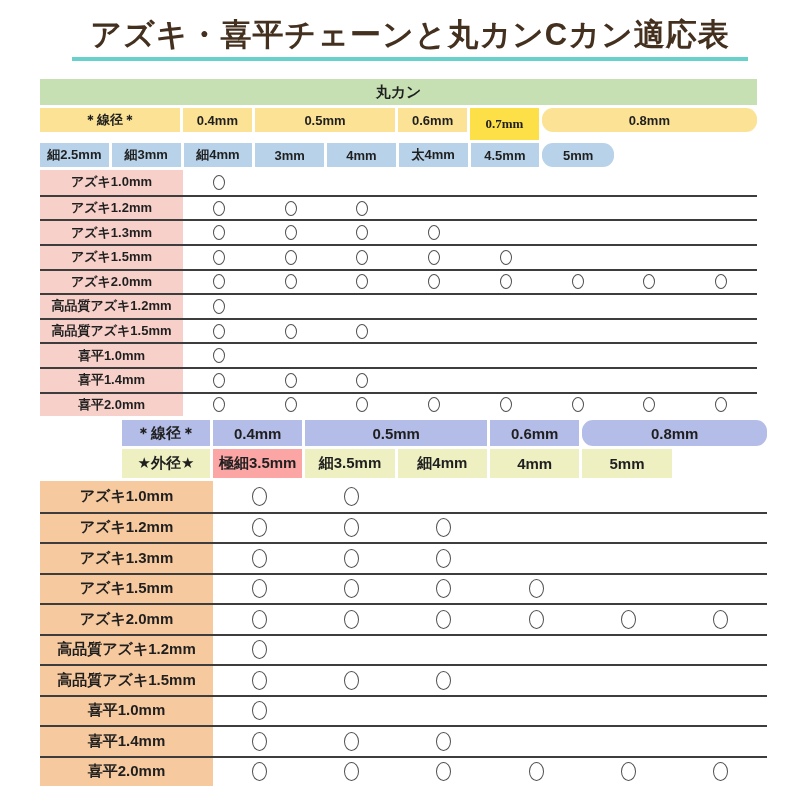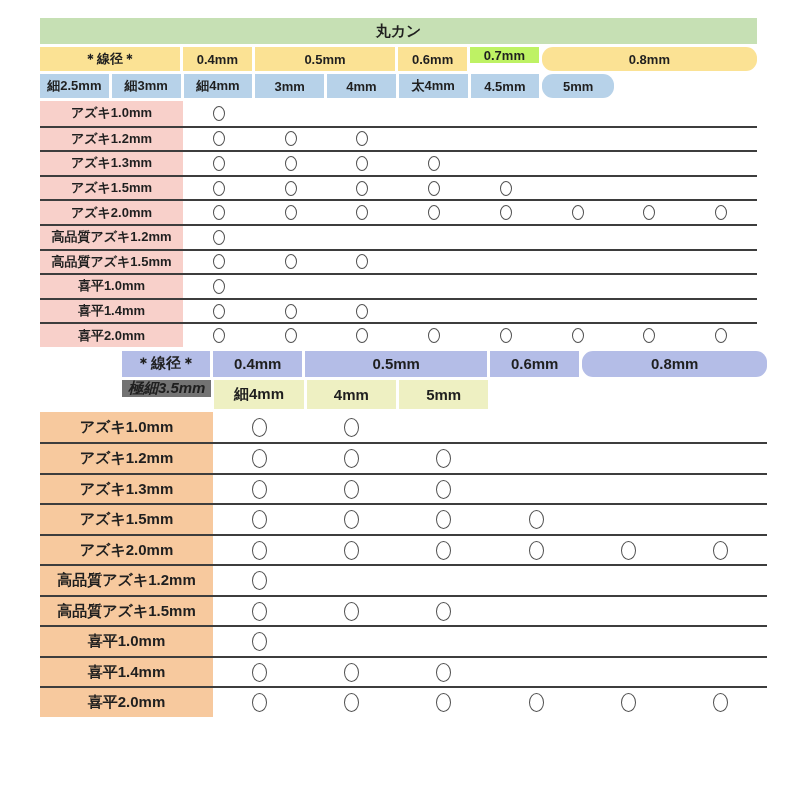--- a/index.html
+++ b/index.html
@@ -63,30 +63,33 @@
     border: 1.5px solid var(--circle, #4f4f4f);
     border-radius: 50%;
     background: transparent;
   }
   .spacer { background: transparent; }
 </style>
 </head>
 <body>
 
 <div class="page">
+  <header class="title-wrap">
+    <h1 class="title">アズキ・喜平チェーンと丸カンCカン適応表</h1>
+  </header>
   <section id="table-marukan" class="chain-table" style="width: 717px;">
       <div class="trowflex hdr-bar">
         <div class="cell" style="width: 717px; height: 26px; background: rgb(198, 224, 180); font-size: 15px;">丸カン</div>
       </div>
       <div class="trowflex hdr-wire">
         <div class="cell gc" style="width: 143px; height: 24px; background: rgb(251, 226, 148); font-size: 13px;">＊線径＊</div>
         <div class="cell gc" style="width: 71.75px; height: 24px; background: rgb(251, 226, 148); font-size: 13px;">0.4mm</div>
         <div class="cell gc" style="width: 143.5px; height: 24px; background: rgb(251, 226, 148); font-size: 13px;">0.5mm</div>
         <div class="cell gc" style="width: 71.75px; height: 24px; background: rgb(251, 226, 148); font-size: 13px;">0.6mm</div>
-        <div class="cell gc" style="width: 71.75px; height: 16px; background: #bef264; font-size: 13px;">0.7mm</div>
+        <div class="cell gc" style="width: 71.75px; height: 32px; background: #fde047; font-size: 13px; font-family: Liberation Serif, serif;">0.7mm</div>
         <div class="cell gc last" style="width: 215.25px; height: 24px; background: rgb(251, 226, 148); font-size: 13px;">0.8mm</div>
       </div>
       <div class="trowflex hdr-outer">
         <div class="cell gc" style="width: 71.75px; height: 24px; background: rgb(183, 210, 233); font-size: 13px;">細2.5mm</div>
         <div class="cell gc" style="width: 71.75px; height: 24px; background: rgb(183, 210, 233); font-size: 13px;">細3mm</div>
         <div class="cell gc" style="width: 71.75px; height: 24px; background: rgb(183, 210, 233); font-size: 13px;">細4mm</div>
         <div class="cell gc" style="width: 71.75px; height: 24px; background: rgb(183, 210, 233); font-size: 13px;">3mm</div>
         <div class="cell gc" style="width: 71.75px; height: 24px; background: rgb(183, 210, 233); font-size: 13px;">4mm</div>
         <div class="cell gc" style="width: 71.75px; height: 24px; background: rgb(183, 210, 233); font-size: 13px;">太4mm</div>
         <div class="cell gc" style="width: 71.75px; height: 24px; background: rgb(183, 210, 233); font-size: 13px;">4.5mm</div>
@@ -286,21 +289,23 @@
       <div class="trowflex hdr-wire">
         <div class="cell spacer" style="width: 82px;"></div>
         <div class="cell gc" style="width: 91px; height: 26px; background: rgb(180, 189, 231); font-size: 15px;">＊線径＊</div>
         <div class="cell gc" style="width: 92.3333px; height: 26px; background: rgb(180, 189, 231); font-size: 15px;">0.4mm</div>
         <div class="cell gc" style="width: 184.667px; height: 26px; background: rgb(180, 189, 231); font-size: 15px;">0.5mm</div>
         <div class="cell gc" style="width: 92.3333px; height: 26px; background: rgb(180, 189, 231); font-size: 15px;">0.6mm</div>
         <div class="cell gc last" style="width: 184.667px; height: 26px; background: rgb(180, 189, 231); font-size: 15px;">0.8mm</div>
       </div>
       <div class="trowflex hdr-outer">
         <div class="cell spacer" style="width: 82px;"></div>
-        <div class="cell gc" style="width: 92.3333px; height: 17px; background: #737373; font-size: 15px; font-style: italic;">極細3.5mm</div>
+        <div class="cell gc" style="width: 91px; height: 29px; background: rgb(238, 240, 194); font-size: 15px;">★外径★</div>
+        <div class="cell gc" style="width: 92.3333px; height: 29px; background: #fca5a5; font-size: 15px;">極細3.5mm</div>
+        <div class="cell gc" style="width: 92.3333px; height: 29px; background: rgb(238, 240, 194); font-size: 15px;">細3.5mm</div>
         <div class="cell gc" style="width: 92.3333px; height: 29px; background: rgb(238, 240, 194); font-size: 15px;">細4mm</div>
         <div class="cell gc" style="width: 92.3333px; height: 29px; background: rgb(238, 240, 194); font-size: 15px;">4mm</div>
         <div class="cell gc" style="width: 92.3333px; height: 29px; background: rgb(238, 240, 194); font-size: 15px;">5mm</div>
       </div>
       <div class="tbody">
         <div class="trowflex trow" style="height: 30.5px;">
           <div class="cell" style="width: 173px; background: rgb(247, 201, 158); font-size: 15px;">アズキ1.0mm</div>
           <div class="cell" style="width: 92.3333px;">
             <div class="mark" style="width: 15px; height: 19px;"></div>
           </div>

